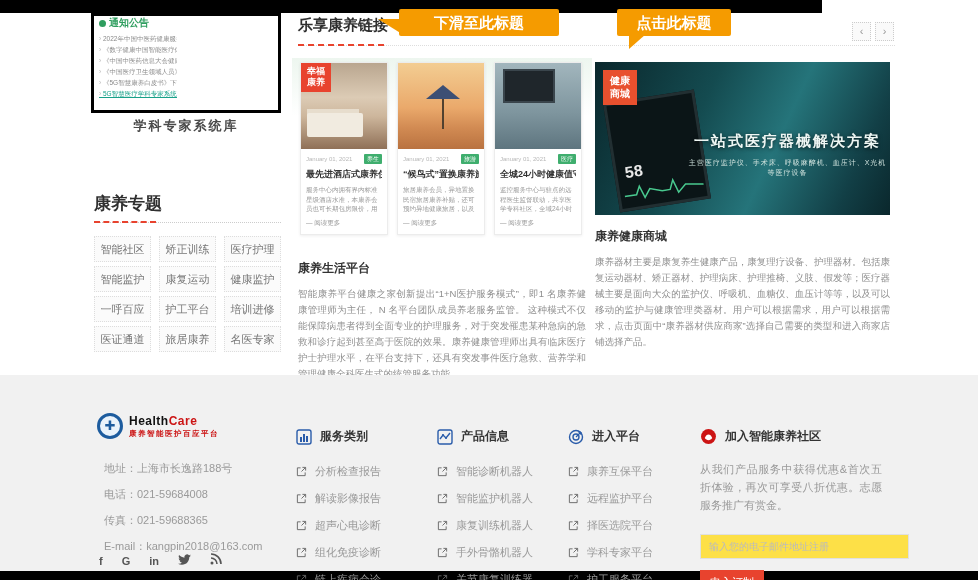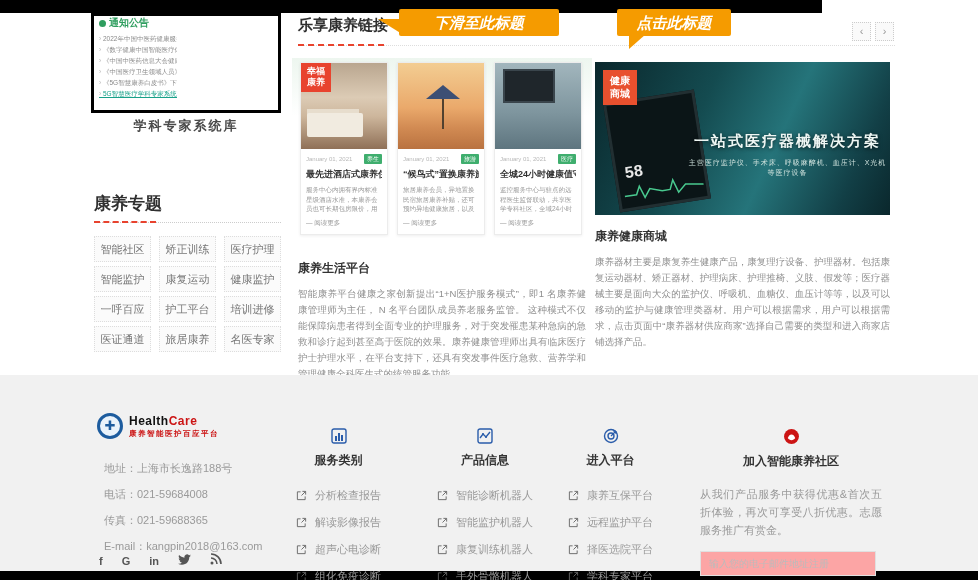--- a/index.html
+++ b/index.html
@@ -94,21 +94,21 @@
 
   
   .text-section { position:absolute; top:228px; }
   .life-section { left:298px; width:288px;margin-top:32px; }
   .mall-section { left:595px; width:295px; }
   .text-title { font-size:12px; font-weight:bold; color:#333; }
   .text-body { margin-top:9px; font-size:9.5px; line-height:16px; color:#8f8f8f; text-align:justify; }
 
   
   .callout { position:absolute; top:9px; height:27px; background:#f59b00; color:#fff; z-index:9;
-             font-size:15px; font-weight:bold; line-height:27px; text-align:center; border-radius:2px;font-style:italic; }
+             font-size:15px; font-weight:bold; line-height:27px; text-align:center; border-radius:2px; }
   .callout-scroll { left:399px; width:160px; }
   .callout-scroll::after { content:""; position:absolute; left:-21px; top:10px; width:0; height:0;
              border-right:24px solid #f59b00; border-bottom:15px solid transparent; }
   .callout-click { left:617px; width:114px; }
   .callout-click::after { content:""; position:absolute; left:12px; bottom:-13px; width:0; height:0;
              border-top:15px solid #f59b00; border-right:17px solid transparent; }
 
   
   .footer { position:absolute; left:0; top:375px; width:978px; height:196px; background:#f1f1f1; }
   .f-logo { position:absolute; left:97px; top:38px; display:flex; align-items:center; gap:6px; }
@@ -116,25 +116,25 @@
             color:#1d5c9e; font-size:13px; font-weight:bold; text-align:center; line-height:20px; }
   .logo-word { font-size:12px; font-weight:bold; line-height:15px; letter-spacing:.5px; }
   .logo-word .red { color:#cc1414; } .logo-word .dark { color:#101010; }
   .logo-sub { font-size:7.5px; font-weight:bold; color:#cc1414; letter-spacing:1.5px; }
   .f-contact { position:absolute; left:104px; top:80px; }
   .f-contact .row { font-size:11px; color:#9a9a9a; line-height:26px; white-space:nowrap; }
   .f-social { position:absolute; left:99px; top:178px; display:flex; gap:19px; align-items:center; }
   .f-social span { color:#555; font-size:11px; font-weight:bold; cursor:pointer; line-height:14px; }
   .f-col { position:absolute; top:53px; }
   .f-col-1 { left:296px; } .f-col-2 { left:437px; } .f-col-3 { left:568px; } .f-col-4 { left:700px; width:182px; }
-  .f-col-header { display:flex; align-items:center; gap:8px; font-size:12px; font-weight:bold; color:#333;flex-direction:column; }
+  .f-col-header { display:flex; align-items:center; gap:8px; font-size:12px; font-weight:bold; color:#333; }
   .f-items { margin-top:13px; }
   .f-item { display:flex; align-items:center; gap:8px; height:27px; font-size:11px; color:#9a9a9a; cursor:pointer; white-space:nowrap; }
   .f-para { margin-top:15px; font-size:11px; line-height:18px; color:#999; text-align:justify; }
-  .sub-input { margin-top:12px; width:176px; height:25px; border:1px solid #e0e0e0; background:#fca5a5;
+  .sub-input { margin-top:20px; width:209px; height:25px; border:1px solid #e0e0e0; background:#fde047;
                padding:0 8px; font-size:10px; color:#666; outline:none; }
   .sub-input::placeholder { color:#bbb; }
   .sub-btn { margin-top:11px; width:64px; height:25px; background:#e8432e; border:0; color:#fff;
              font-size:11px; cursor:pointer; }
 </style>
 </head>
 <body>
 
 <div class="black-top"></div>
 <div class="black-bottom"></div>

